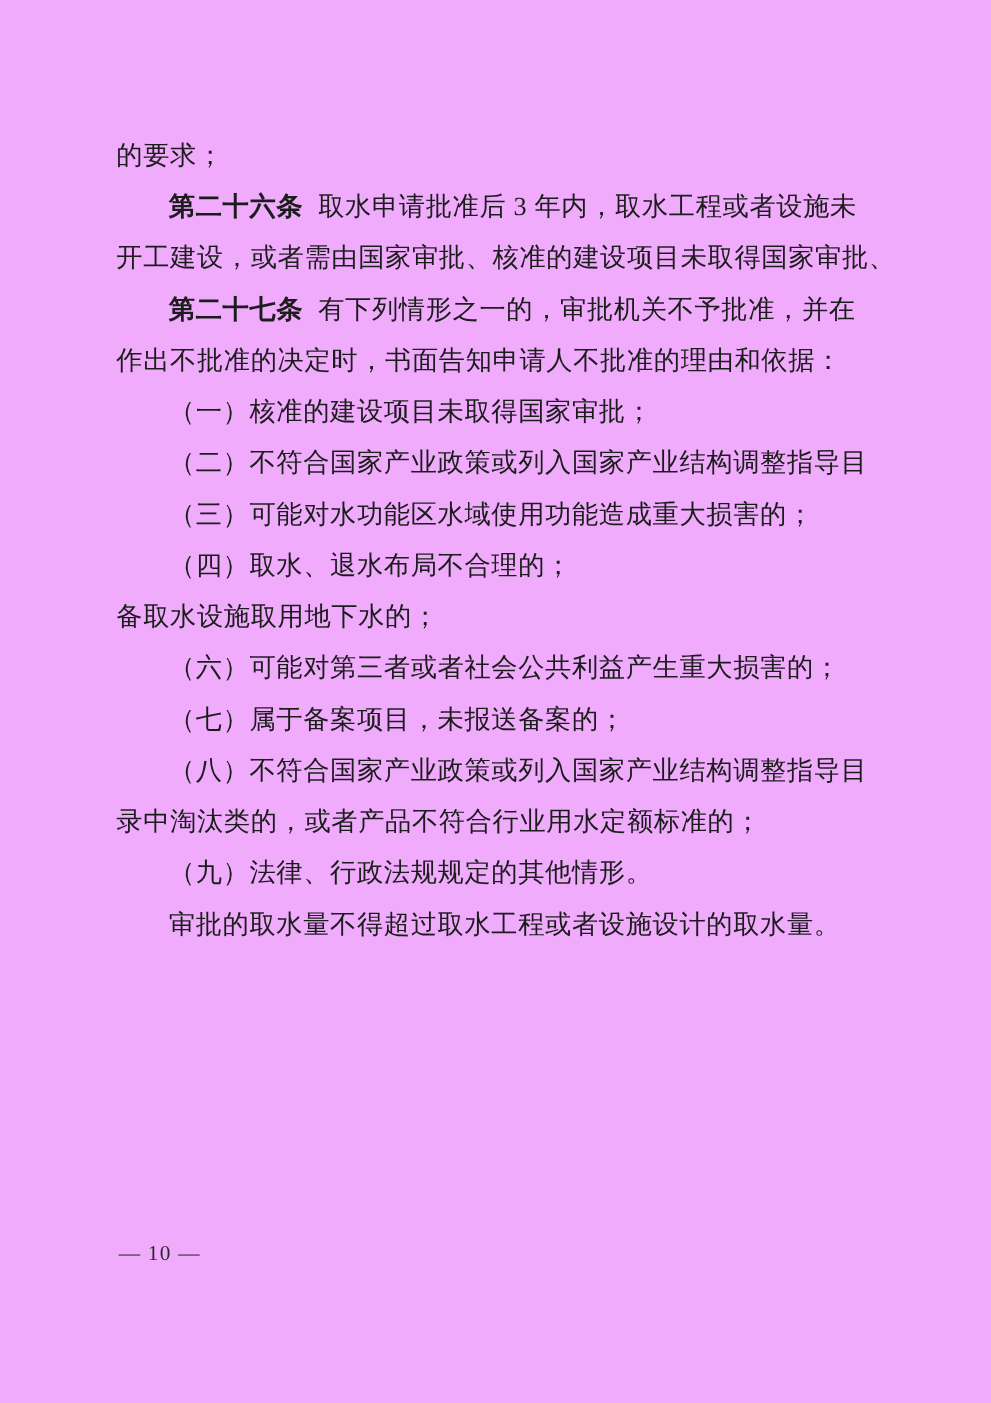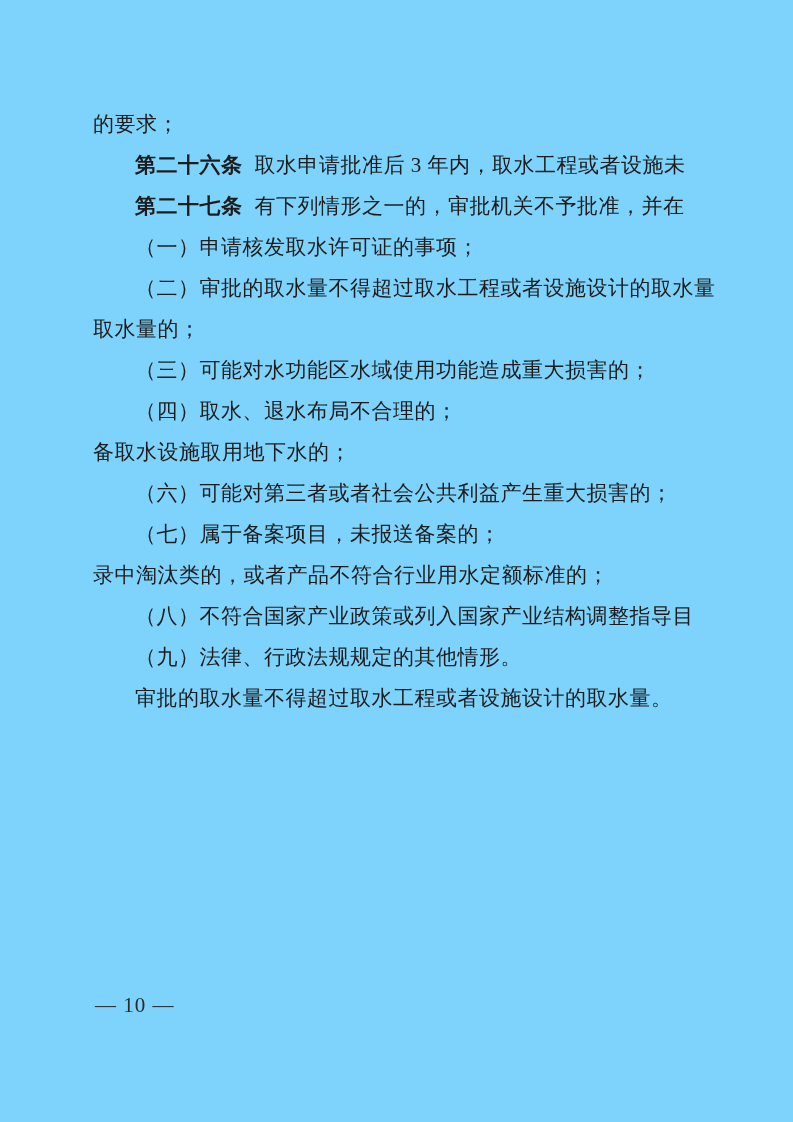--- a/index.html
+++ b/index.html
@@ -5,21 +5,21 @@
   html, body {
     margin: 0;
     padding: 0;
     background: #e8e8e8;
   }
   .page {
     position: relative;
     width: 793px;
     height: 1122px;
     margin: 0 auto;
-    background: #7dd3fc;
+    background: #f0abfc;
     overflow: hidden;
     font-family: "Liberation Serif", "DejaVu Serif", serif;
     color: #1c1c1c;
   }
   .doc-body {
     position: absolute;
     left: 93px;
     top: 104px;
     width: 640px;
   }
@@ -35,40 +35,41 @@
   }
   .article-no {
     font-weight: bold;
     font-family: Liberation Serif, serif;
     margin-right: 12px;
   }
   .footer {
     position: absolute;
     left: 95px;
     top: 993px;
-    font-size: 21px;
+    font-size: 17px;
     letter-spacing: 1px;
     color: #2a2a2a;
   }
 </style>
 </head>
 <body>
 
 <div class="page">
   <div class="doc-body">
       <div class="line"><span>的要求；</span></div>
       <div class="line indent"><span class="article-no">第二十六条</span><span>取水申请批准后 3 年内，取水工程或者设施未</span></div>
+      <div class="line"><span>开工建设，或者需由国家审批、核准的建设项目未取得国家审批、</span></div>
       <div class="line indent"><span class="article-no">第二十七条</span><span>有下列情形之一的，审批机关不予批准，并在</span></div>
-      <div class="line indent"><span>（一）申请核发取水许可证的事项；</span></div>
-      <div class="line indent"><span>（二）审批的取水量不得超过取水工程或者设施设计的取水量</span></div>
-      <div class="line"><span>取水量的；</span></div>
+      <div class="line"><span>作出不批准的决定时，书面告知申请人不批准的理由和依据：</span></div>
+      <div class="line indent"><span>（一）核准的建设项目未取得国家审批；</span></div>
+      <div class="line indent"><span>（二）不符合国家产业政策或列入国家产业结构调整指导目</span></div>
       <div class="line indent"><span>（三）可能对水功能区水域使用功能造成重大损害的；</span></div>
       <div class="line indent"><span>（四）取水、退水布局不合理的；</span></div>
       <div class="line"><span>备取水设施取用地下水的；</span></div>
       <div class="line indent"><span>（六）可能对第三者或者社会公共利益产生重大损害的；</span></div>
       <div class="line indent"><span>（七）属于备案项目，未报送备案的；</span></div>
+      <div class="line indent"><span>（八）不符合国家产业政策或列入国家产业结构调整指导目</span></div>
       <div class="line"><span>录中淘汰类的，或者产品不符合行业用水定额标准的；</span></div>
-      <div class="line indent"><span>（八）不符合国家产业政策或列入国家产业结构调整指导目</span></div>
       <div class="line indent"><span>（九）法律、行政法规规定的其他情形。</span></div>
       <div class="line indent"><span>审批的取水量不得超过取水工程或者设施设计的取水量。</span></div>
     </div>
   <div class="footer">— 10 —</div>
 </div>
 
 </body></html>

